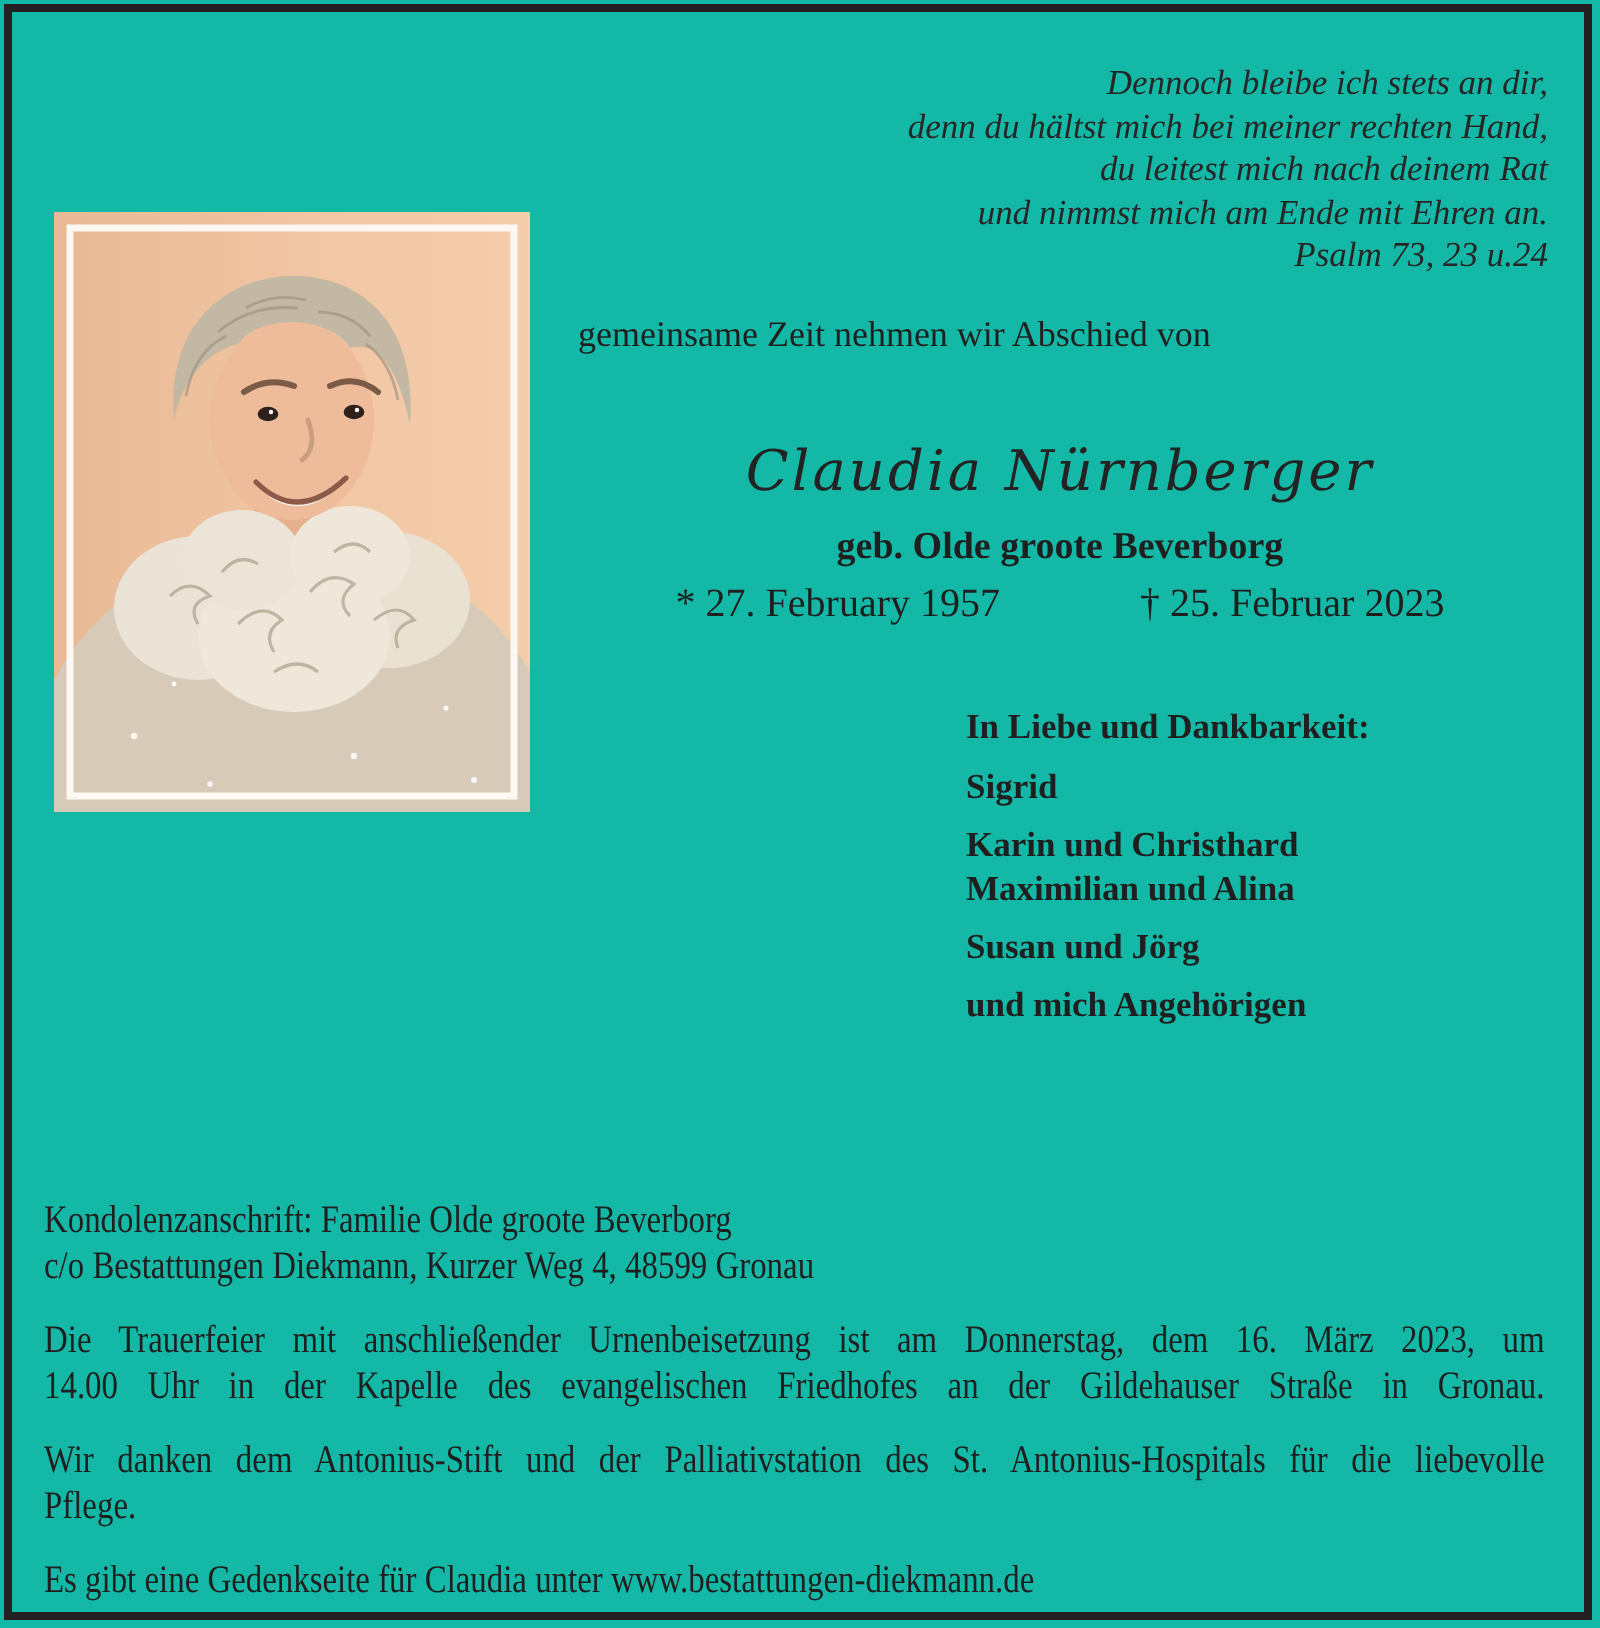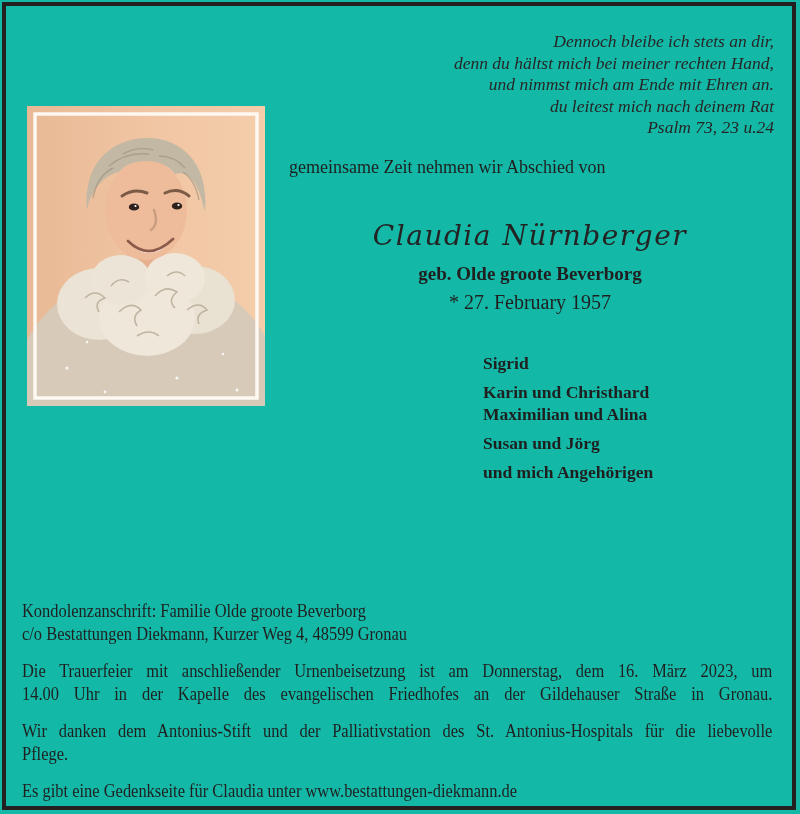--- a/index.html
+++ b/index.html
@@ -47,22 +47,22 @@
 </style>
 </head>
 <body>
 
 <div id="page">
   <div class="frame"></div>
 
   <div class="quote">
     <div>Dennoch bleibe ich stets an dir,</div>
     <div>denn du hältst mich bei meiner rechten Hand,</div>
+    <div>du leitest mich nach deinem Rat</div>
     <div>und nimmst mich am Ende mit Ehren an.</div>
-    <div>du leitest mich nach deinem Rat</div>
     <div>Psalm 73, 23 u.24</div>
   </div>
 
   <div class="photo">
     <svg width="238" height="300" viewBox="0 0 238 300" xmlns="http://www.w3.org/2000/svg">
       <defs>
         <linearGradient id="bgGrad" x1="0" y1="0" x2="1" y2="0">
           <stop offset="0" stop-color="#e9b995"></stop>
           <stop offset="0.55" stop-color="#f1c6a4"></stop>
           <stop offset="1" stop-color="#f4cdab"></stop>
@@ -135,23 +135,25 @@
   </div>
 
   <div class="intro">
     <div>gemeinsame Zeit nehmen wir Abschied von</div>
   </div>
 
   <div class="name">Claudia Nürnberger</div>
   <div class="maiden">geb. Olde groote Beverborg</div>
   <div class="dates">
     <span>* 27. February 1957</span>
+    <span>† 25. Februar 2023</span>
   </div>
 
   <div class="mourners">
+    <div class="m-head">In Liebe und Dankbarkeit:</div>
     <div class="group">
       <div>Sigrid</div>
     </div>
     <div class="group">
       <div>Karin und Christhard</div>
       <div>Maximilian und Alina</div>
     </div>
     <div class="group">
       <div>Susan und Jörg</div>
     </div>

